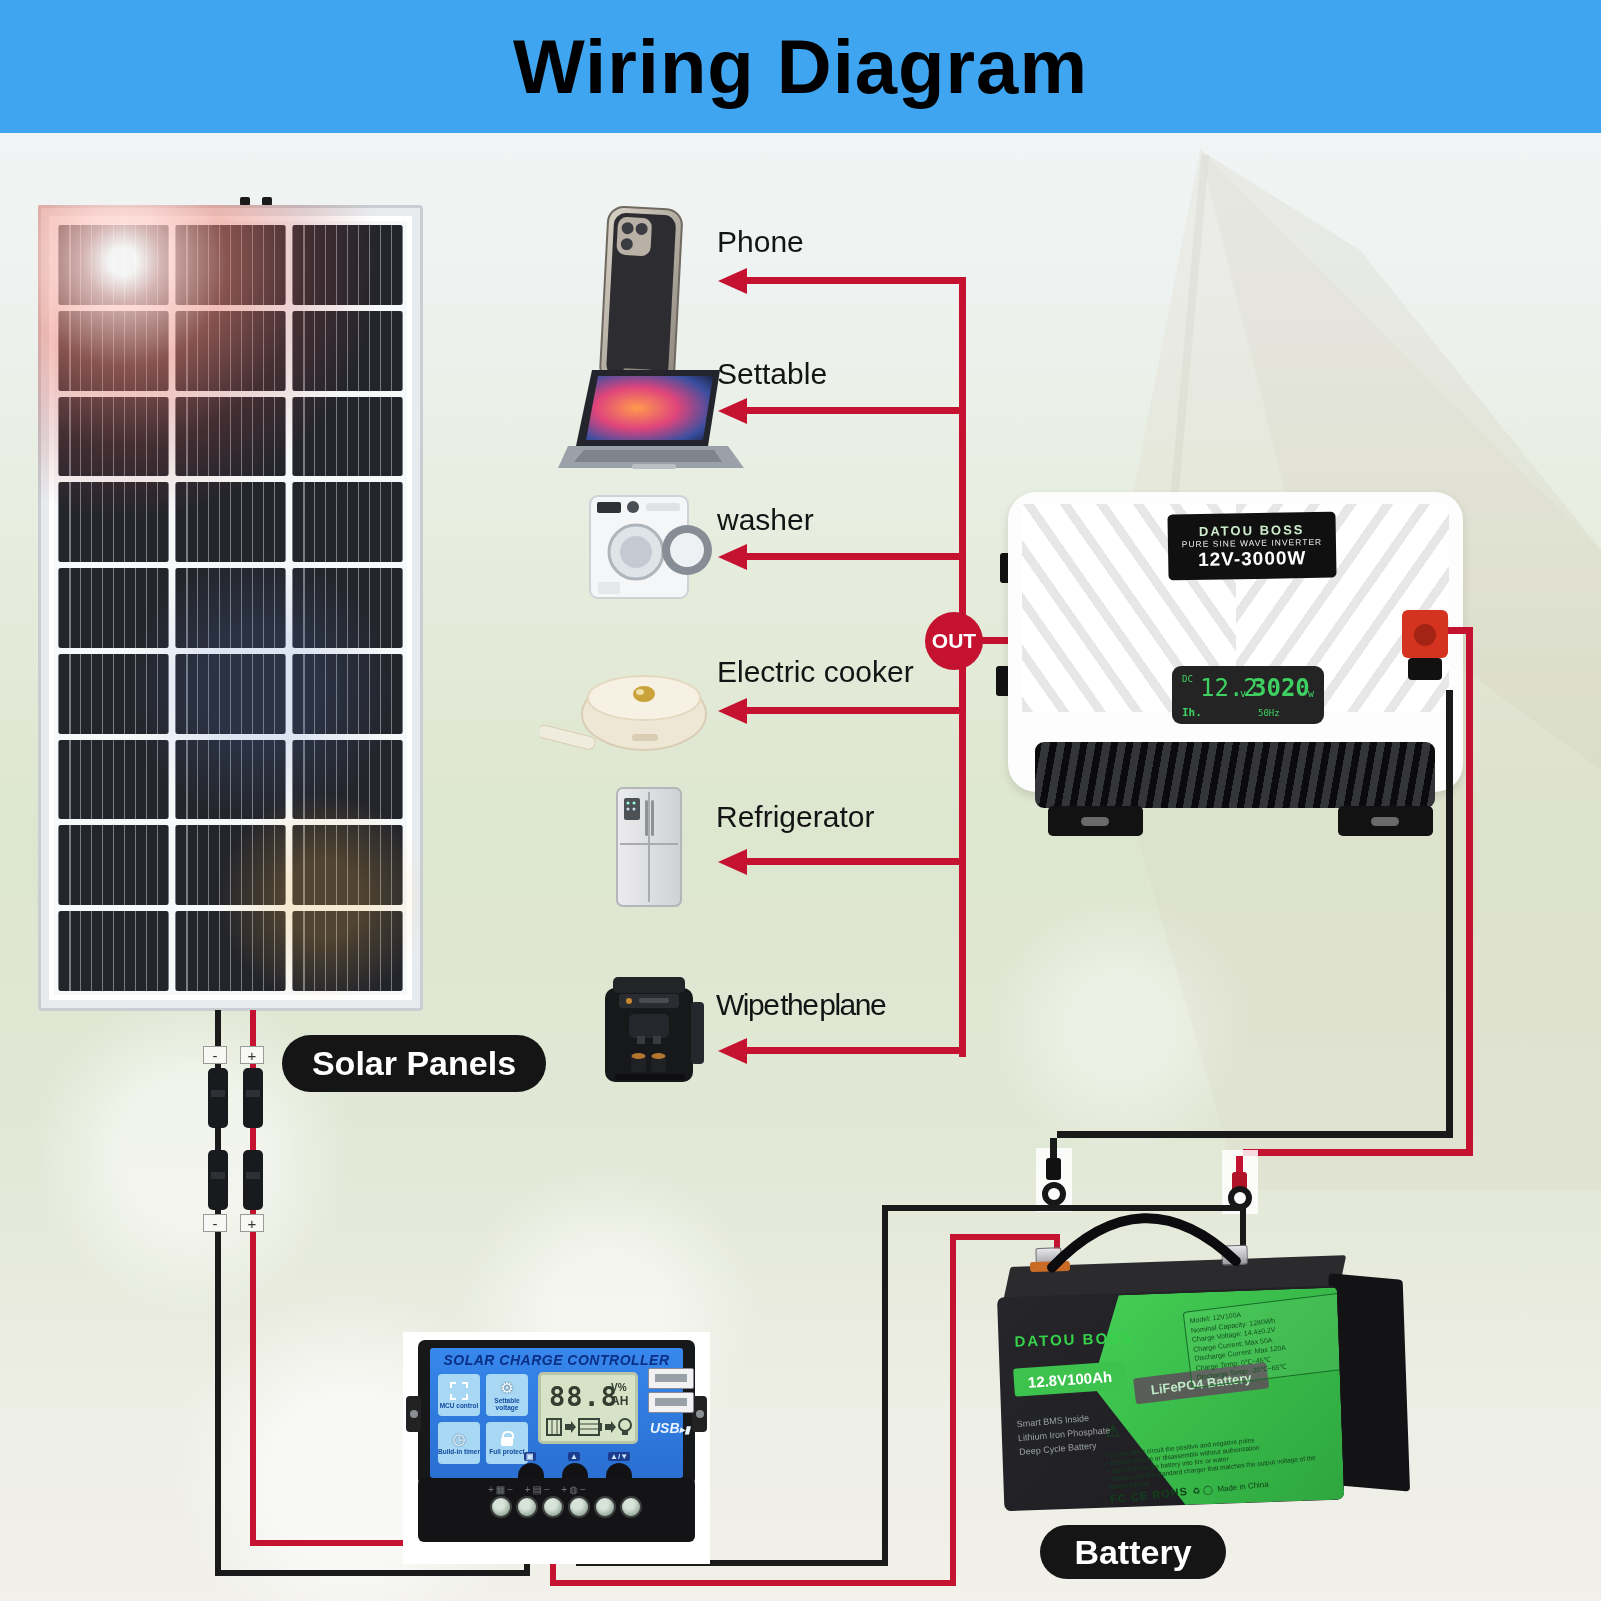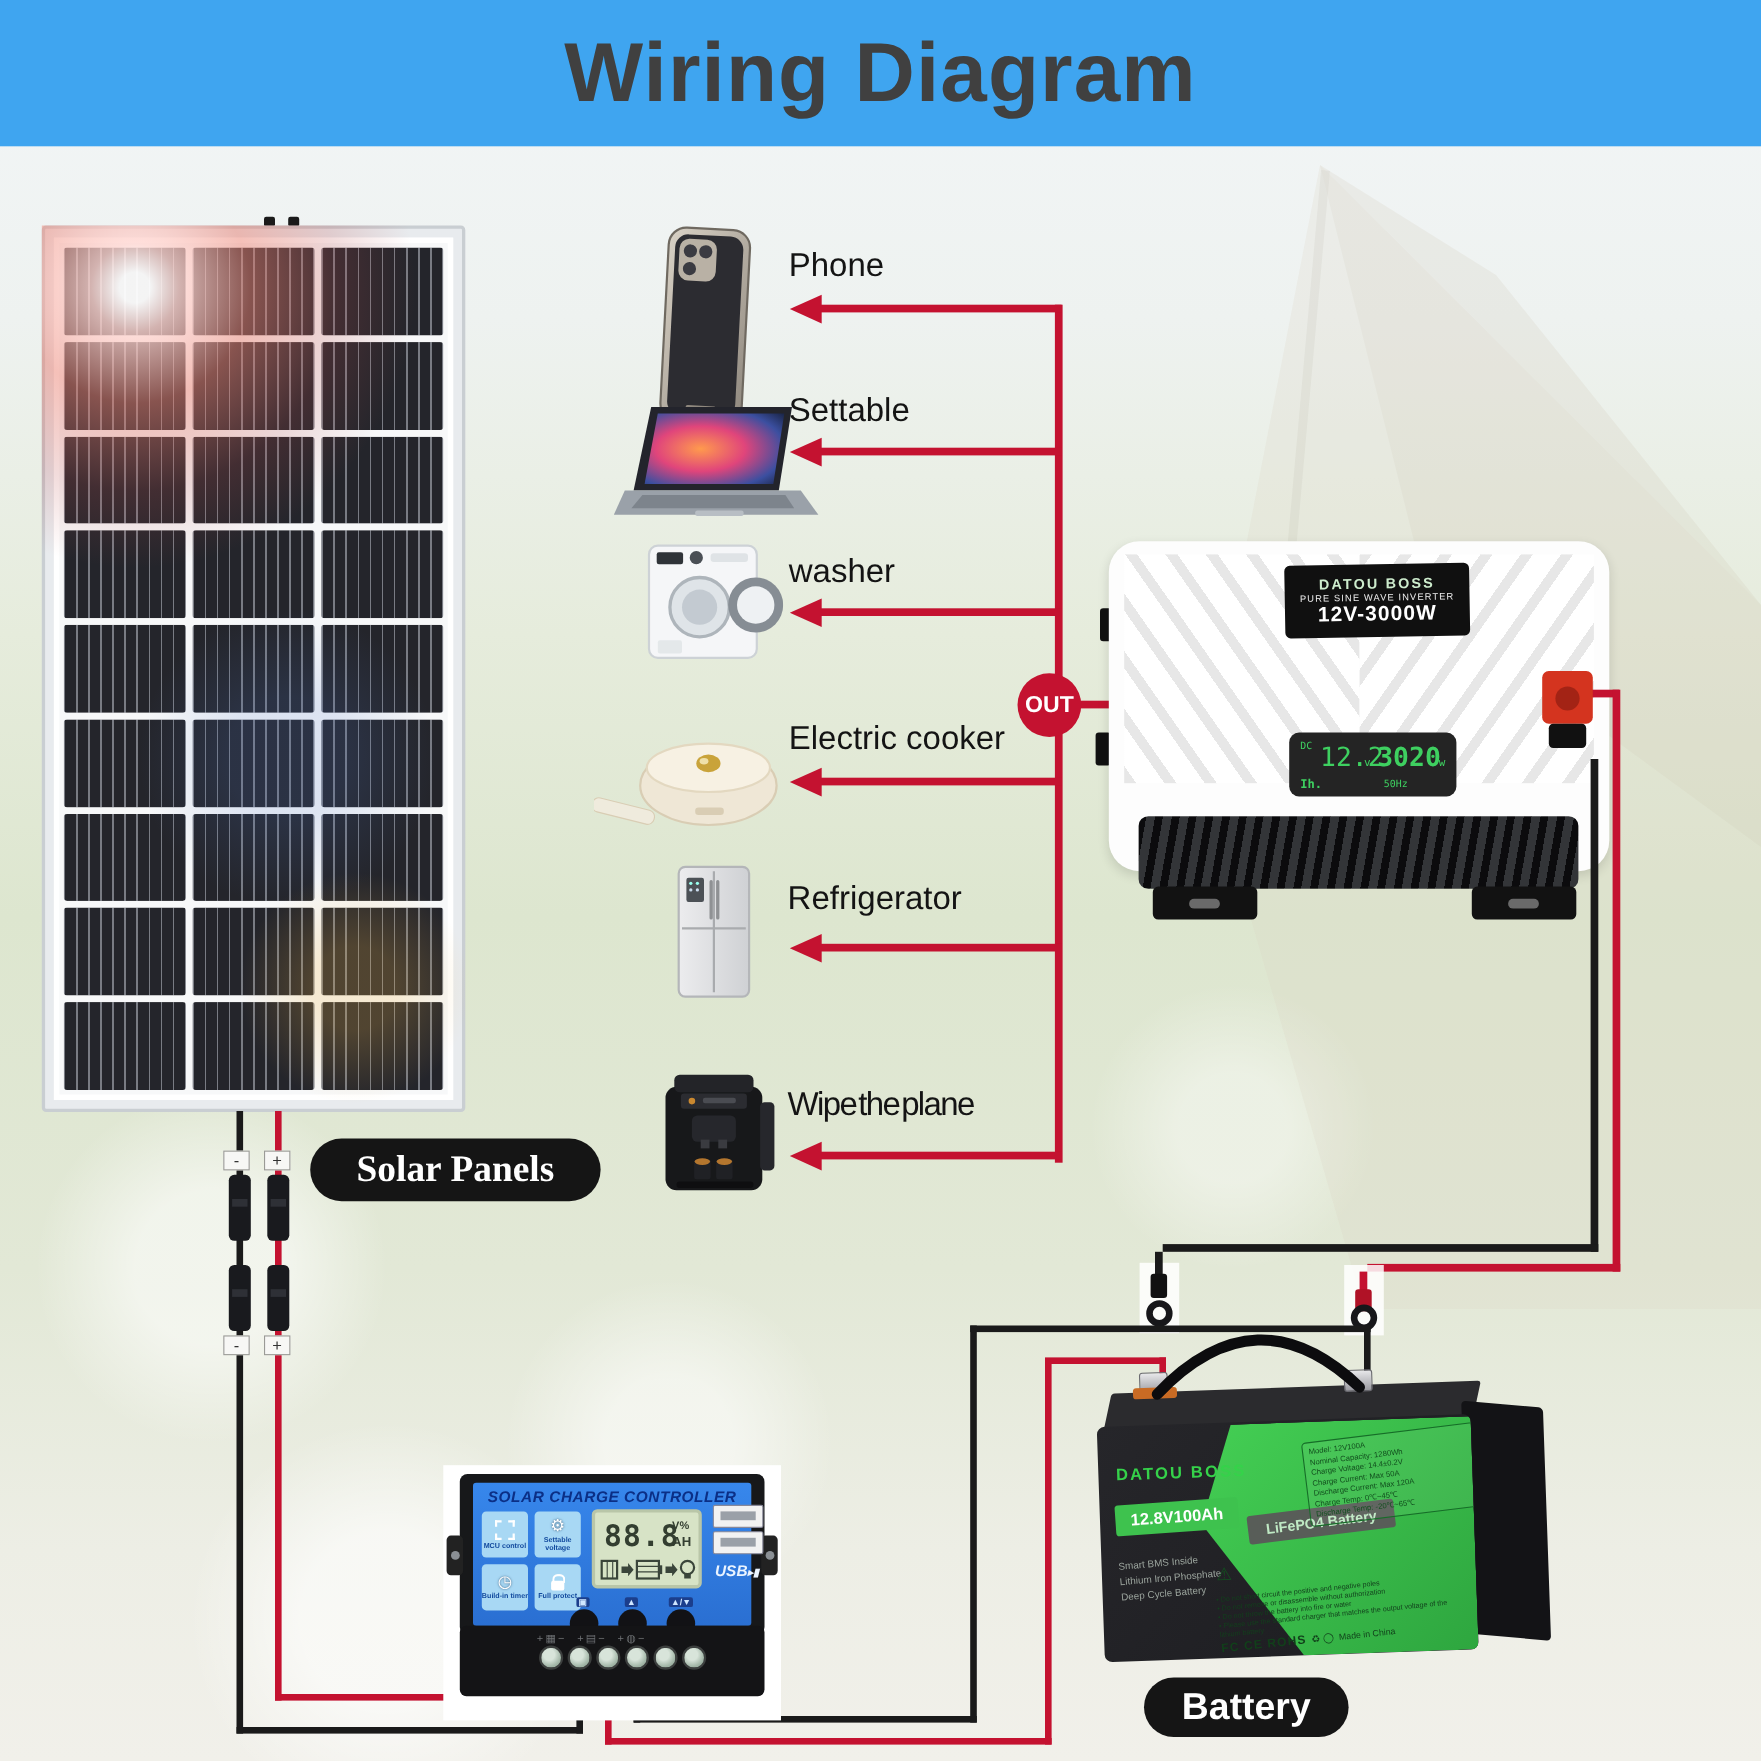--- a/index.html
+++ b/index.html
@@ -7,21 +7,21 @@
     font-family:"Liberation Sans",sans-serif;
     background:
       radial-gradient(circle at 12% 72%, rgba(255,255,255,.55) 0 70px, transparent 160px),
       radial-gradient(circle at 38% 82%, rgba(255,255,255,.5) 0 60px, transparent 150px),
       radial-gradient(circle at 70% 64%, rgba(255,255,255,.4) 0 50px, transparent 130px),
       radial-gradient(circle at 22% 92%, rgba(255,255,255,.6) 0 80px, transparent 180px),
       linear-gradient(180deg,#f3f6f8 0%,#eef2f0 18%,#e6ecdc 36%,#dde6cf 52%,#e2e8d6 72%,#edeee5 88%,#f1f0ea 100%);}
   .abs{position:absolute;}
   
   .header{left:0;top:0;width:1601px;height:133px;background:#3fa5f0;display:flex;align-items:center;justify-content:center;}
-  .header h1{margin:0;color:#404040;font-size:76px;font-weight:bold;letter-spacing:1px;}
+  .header h1{margin:0;color:#000000;font-size:76px;font-weight:bold;letter-spacing:1px;}
   
   .tent{opacity:.38;}
   
   .pill{background:#151515;border-radius:34px;color:#fff;font-weight:bold;display:flex;align-items:center;justify-content:center;}
   
   .panel{left:38px;top:205px;width:385px;height:806px;background:#e8ebee;border:3px solid #c9ced2;border-radius:4px;padding:8px;box-sizing:border-box;}
   .panel-inner{width:100%;height:100%;background:#f7f8f9;border:5px solid #fff;box-sizing:border-box;display:grid;grid-template-columns:repeat(3,1fr);grid-template-rows:repeat(9,1fr);gap:6px;padding:4px;}
   .cell{background:#24252b;border-radius:3px;
     background-image:repeating-linear-gradient(90deg,rgba(205,210,220,.5) 0 1.5px,transparent 1.5px 11px);}
   .flare{left:38px;top:205px;width:385px;height:806px;pointer-events:none;
@@ -158,21 +158,21 @@
   <div class="abs mc4" style="left:243px;top:1068px;"></div>
   <div class="abs mc4" style="left:208px;top:1150px;"></div>
   <div class="abs mc4" style="left:243px;top:1150px;"></div>
   <div class="abs tag" style="left:203px;top:1214px;">
       <span>-</span>
     </div>
   <div class="abs tag" style="left:240px;top:1214px;">
       <span>+</span>
     </div>
 
-  <div class="abs pill" style="left:282px;top:1035px;width:264px;height:57px;font-size:34px;font-family:Liberation Serif, serif;">
+  <div class="abs pill" style="left:282px;top:1035px;width:264px;height:57px;font-size:34px;">
     <span>Solar Panels</span>
   </div>
 
   <div class="wire red" style="left:959px;top:277px;width:7px;height:780px;"></div>
 
   <div class="wire red" style="left:745px;top:277px;width:220px;height:7px;"></div>
   <div class="wire red" style="left:745px;top:407px;width:220px;height:7px;"></div>
   <div class="wire red" style="left:745px;top:553px;width:220px;height:7px;"></div>
   <div class="wire red" style="left:745px;top:707px;width:220px;height:7px;"></div>
   <div class="wire red" style="left:745px;top:858px;width:220px;height:7px;"></div>

